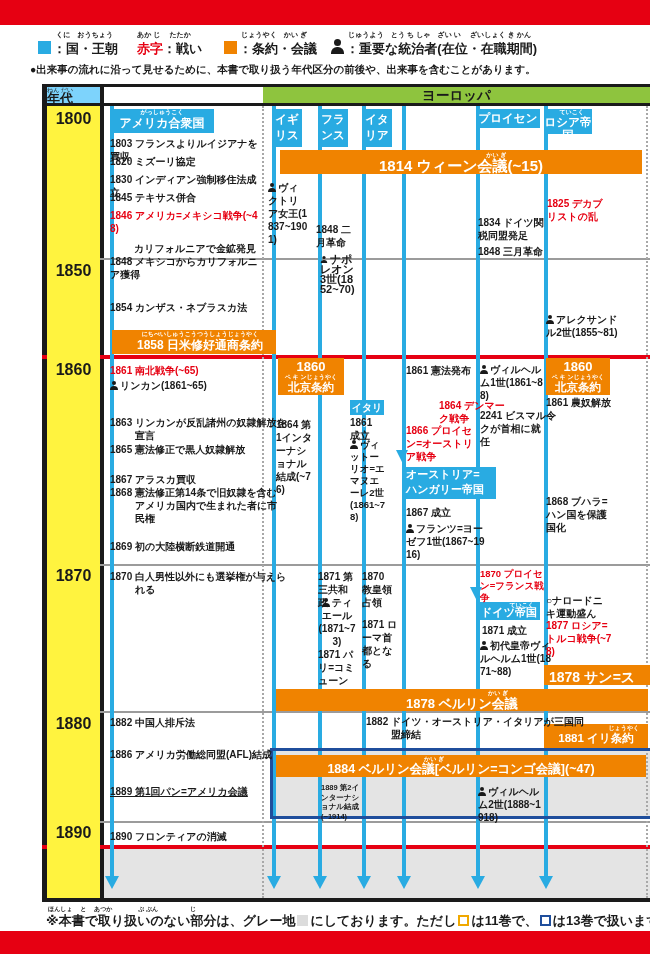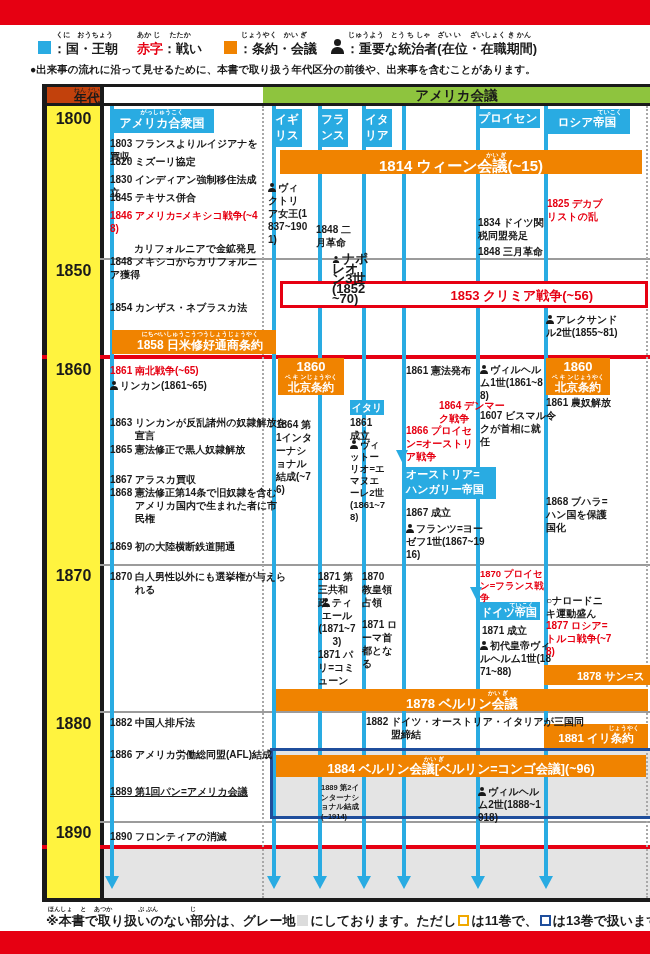--- a/index.html
+++ b/index.html
@@ -55,26 +55,26 @@
   <div class="lgtxt" style="left:346px;top:40px;">：重要な統治者(在位・在職期間)</div>
 
   <div class="abs" style="left:30px;top:63px;width:612px;font-size:10.5px;font-weight:bold;white-space:nowrap;">●出来事の流れに沿って見せるために、本書で取り扱う年代区分の前後や、出来事を含むことがあります。</div>
 
   <div class="blk" style="left:42px;top:84px;width:608px;height:3px;"></div>
   <div class="blk" style="left:42px;top:103px;width:608px;height:3px;"></div>
   <div class="blk" style="left:42px;top:84px;width:5px;height:818px;"></div>
   <div class="blk" style="left:100px;top:84px;width:4px;height:818px;"></div>
   <div class="blk" style="left:42px;top:898px;width:608px;height:4px;"></div>
 
-  <div class="abs" style="left:47px;top:87px;width:53px;height:16px;background:#c2410c;text-align:right;z-index:4;">
+  <div class="abs" style="left:47px;top:87px;width:53px;height:16px;background:#7dd3fc;text-align:left;z-index:4;">
     <span class="fg">ねん だい</span>
     <span style="font-size:13px;font-weight:bold;line-height:10px;display:block;">年代</span>
   </div>
   <div class="abs" style="left:263px;top:87px;width:387px;height:16px;background:#8ec43e;text-align:center;z-index:4;">
-    <span style="font-size:13.5px;font-weight:bold;line-height:17px;display:block;">アメリカ会議</span>
+    <span style="font-size:13.5px;font-weight:bold;line-height:17px;display:block;">ヨーロッパ</span>
   </div>
 
   <div class="abs" style="left:47px;top:106px;width:53px;height:792px;background:#fff33f;z-index:1;"></div>
   <div class="abs" style="left:47px;top:110px;width:53px;text-align:center;font-size:16px;font-weight:bold;z-index:5;">1800</div>
   <div class="abs" style="left:47px;top:262px;width:53px;text-align:center;font-size:16px;font-weight:bold;z-index:5;">1850</div>
   <div class="abs" style="left:47px;top:361px;width:53px;text-align:center;font-size:16px;font-weight:bold;z-index:5;">1860</div>
   <div class="abs" style="left:47px;top:567px;width:53px;text-align:center;font-size:16px;font-weight:bold;z-index:5;">1870</div>
   <div class="abs" style="left:47px;top:715px;width:53px;text-align:center;font-size:16px;font-weight:bold;z-index:5;">1880</div>
   <div class="abs" style="left:47px;top:824px;width:53px;text-align:center;font-size:16px;font-weight:bold;z-index:5;">1890</div>
 
@@ -107,48 +107,45 @@
   <div class="tri" style="left:539px;top:876px;"></div>
 
   <div class="chdr" style="left:110px;top:109px;width:104px;height:24px;">
     <span class="fg">がっしゅうこく</span>
     <span style="font-size:12px;line-height:14px;display:block;">アメリカ合衆国</span>
   </div>
   <div class="chdr" style="left:272px;top:109px;width:30px;height:36px;font-size:11.5px;line-height:16px;word-break:break-all;padding-top:2px;">イギリス</div>
   <div class="chdr" style="left:318px;top:109px;width:30px;height:36px;font-size:11.5px;line-height:16px;word-break:break-all;padding-top:2px;text-align:center;">フランス</div>
   <div class="chdr" style="left:362px;top:109px;width:30px;height:36px;font-size:11.5px;line-height:16px;word-break:break-all;padding-top:2px;">イタリア</div>
   <div class="chdr" style="left:476px;top:109px;width:64px;height:19px;font-size:11.5px;line-height:19px;">プロイセン</div>
-  <div class="chdr" style="left:544px;top:109px;width:86px;height:25px;">
+  <div class="chdr" style="left:544px;top:109px;width:48px;height:25px;">
     <span class="fg" style="color:#fff;text-align:right;padding-right:8px;">ていこく</span>
     <span style="font-size:11.5px;line-height:13px;display:block;">ロシア帝国</span>
   </div>
 
   <div class="ev" style="left:110px;top:137px;width:156px;">1803 フランスよりルイジアナを買収</div>
   <div class="ev" style="left:110px;top:155px;width:156px;">1820 ミズーリ協定</div>
   <div class="ev" style="left:110px;top:173px;width:156px;">1830 インディアン強制移住法成立</div>
   <div class="ev" style="left:110px;top:191px;width:156px;">1845 テキサス併合</div>
   <div class="ev red" style="left:110px;top:209px;width:156px;">1846 アメリカ=メキシコ戦争(~48)</div>
   <div class="ev" style="left:110px;top:227px;width:156px;margin-top:28px;">1848 メキシコからカリフォルニア獲得</div>
   <div class="ev" style="left:134px;top:242px;width:140px;">カリフォルニアで金鉱発見</div>
 
   <div class="obox" style="left:280px;top:150px;width:362px;height:24px;">
     <span class="fgabs" style="left:57%;top:2px;">かい ぎ</span>
     <span style="display:block;padding-top:7px;font-size:15px;">1814 ウィーン会議(~15)</span>
   </div>
 
   <div class="ev" style="left:268px;top:181px;width:40px;"><span class="person"></span><span>ヴィクトリア女王(1837~1901)</span></div>
   <div class="ev" style="left:316px;top:223px;width:36px;">1848 二月革命</div>
-  <div class="ev" style="left:332px;top:254px;width:38px;font-size:13px;line-height:10px;"><span class="person" style="transform:scale(.8);"></span><span>ナポレオン3世(1852~70)</span></div>
+  <div class="ev" style="left:320px;top:254px;width:38px;font-size:11px;line-height:10px;"><span class="person" style="transform:scale(.8);"></span><span>ナポレオン3世(1852~70)</span></div>
   <div class="ev" style="left:478px;top:216px;width:66px;">1834 ドイツ関税同盟発足</div>
   <div class="ev" style="left:478px;top:245px;width:66px;">1848 三月革命</div>
   <div class="ev red" style="left:547px;top:197px;width:58px;">1825 デカブリストの乱</div>
 
-  <div class="abs" style="left:280px;top:281px;width:368px;height:27px;background:#fff;border:3px solid #e60012;box-sizing:border-box;z-index:4;">
-    <span class="red" style="display:block;text-align:right;padding-right:52px;padding-top:3px;font-size:13px;font-weight:bold;">1853 クリミア戦争(~56)</span>
-  </div>
   <div class="ev" style="left:110px;top:301px;width:156px;">1854 カンザス・ネブラスカ法</div>
   <div class="obox" style="left:112px;top:330px;width:152px;height:24px;padding-left:12px;">
     <span class="fg" style="color:#fff;padding-top:1px;">にちべいしゅうこうつうしょうじょうやく</span>
     <span style="display:block;font-size:12px;line-height:14px;">1858 日米修好通商条約</span>
   </div>
   <div class="ev" style="left:546px;top:313px;width:78px;"><span class="person"></span><span>アレクサンドル2世(1855~81)</span></div>
 
   <div class="ev red" style="left:110px;top:364px;width:156px;">1861 南北戦争(~65)</div>
   <div class="ev" style="left:110px;top:379px;width:156px;"><span class="person"></span><span>リンカン(1861~65)</span></div>
   <div class="ev hang" style="left:110px;top:416px;width:152px;">1863 リンカンが反乱諸州の奴隷解放を宣言</div>
@@ -173,21 +170,21 @@
   <div class="ev red" style="left:406px;top:424px;width:72px;">1866 プロイセン=オーストリア戦争</div>
   <div class="tri" style="left:396px;top:450px;border-left-width:6px;border-right-width:6px;border-top-width:12px;"></div>
   <div class="chdr" style="left:402px;top:467px;width:90px;height:32px;text-align:left;padding-left:4px;font-size:11px;line-height:15px;">
     <span style="display:block;">オーストリア=</span>
     <span style="display:block;">ハンガリー帝国</span>
   </div>
   <div class="ev" style="left:406px;top:506px;width:70px;">1867 成立</div>
   <div class="ev" style="left:406px;top:522px;width:84px;"><span class="person"></span><span>フランツ=ヨーゼフ1世(1867~1916)</span></div>
 
   <div class="ev" style="left:480px;top:363px;width:66px;"><span class="person"></span><span>ヴィルヘルム1世(1861~88)</span></div>
-  <div class="ev" style="left:480px;top:409px;width:68px;">1607 ビスマルクが首相に就任</div>
+  <div class="ev" style="left:480px;top:409px;width:68px;">2241 ビスマルクが首相に就任</div>
 
   <div class="obox" style="left:546px;top:358px;width:64px;height:37px;">
     <span style="display:block;font-size:13px;line-height:15px;padding-top:1px;">1860</span>
     <span class="fg" style="color:#fff;">ペ キ ンじょうやく</span>
     <span style="display:block;font-size:11.5px;line-height:12px;">北京条約</span>
   </div>
   <div class="ev" style="left:546px;top:396px;width:66px;">1861 農奴解放令</div>
   <div class="ev" style="left:546px;top:495px;width:68px;">1868 ブハラ=ハン国を保護国化</div>
 
   <div class="ev hang" style="left:110px;top:570px;width:160px;">1870 白人男性以外にも選挙権が与えられる</div>
@@ -202,42 +199,42 @@
   <div class="chdr" style="left:478px;top:602px;width:62px;height:18px;">
     <span class="fgabs" style="right:6px;top:0;">ていこく</span>
     <span style="display:block;font-size:11px;line-height:13px;padding-top:4px;">ドイツ帝国</span>
   </div>
   <div class="ev" style="left:482px;top:624px;width:60px;">1871 成立</div>
   <div class="ev" style="left:480px;top:639px;width:74px;"><span class="person"></span><span>初代皇帝ヴィルヘルム1世(1871~88)</span></div>
 
   <div class="ev" style="left:546px;top:594px;width:66px;">○ナロードニキ運動盛ん</div>
   <div class="ev red" style="left:546px;top:619px;width:68px;">1877 ロシア=トルコ戦争(~78)</div>
   <div class="obox" style="left:544px;top:665px;width:106px;height:20px;text-align:left;">
-    <span style="display:block;font-size:11px;padding:4px 0 0 5px;margin-left:28px;">1878 サン=ス</span>
+    <span style="display:block;font-size:14px;padding:4px 0 0 5px;">1878 サン=ス</span>
   </div>
 
   <div class="obox" style="left:276px;top:689px;width:372px;height:22px;">
     <span class="fgabs" style="left:57%;top:1px;">かい ぎ</span>
     <span style="display:block;padding-top:6px;font-size:13px;">1878 ベルリン会議</span>
   </div>
 
   <div class="ev" style="left:110px;top:716px;width:156px;">1882 中国人排斥法</div>
   <div class="ev hang" style="left:110px;top:748px;width:156px;">1886 アメリカ労働総同盟(AFL)結成</div>
   <div class="ev" style="left:110px;top:785px;width:156px;text-decoration:underline;">1889 第1回パン=アメリカ会議</div>
   <div class="ev hang" style="left:366px;top:715px;width:194px;">1882 ドイツ・オーストリア・イタリアが三国同盟締結</div>
   <div class="obox" style="left:544px;top:724px;width:104px;height:24px;">
     <span class="fgabs" style="left:62%;top:1px;">じょうやく</span>
     <span style="display:block;padding-top:7px;font-size:11.5px;">1881 イリ条約</span>
   </div>
 
   <div class="abs" style="left:273px;top:751px;width:377px;height:65px;background:#e4e4e4;z-index:1;"></div>
   <div class="abs" style="left:270px;top:748px;width:383px;height:71px;border:3px solid #1f4e9c;box-sizing:border-box;z-index:3;"></div>
   <div class="obox" style="left:276px;top:755px;width:370px;height:22px;">
     <span class="fgabs" style="left:40%;top:1px;">かい ぎ</span>
-    <span style="display:block;padding-top:6px;font-size:12.5px;">1884 ベルリン会議[ベルリン=コンゴ会議](~96)</span>
+    <span style="display:block;padding-top:6px;font-size:12.5px;">1884 ベルリン会議[ベルリン=コンゴ会議](~47)</span>
   </div>
   <div class="ev" style="left:321px;top:783px;width:42px;font-size:7.5px;line-height:9.5px;">1889 第2インターナショナル結成(~1914)</div>
   <div class="ev" style="left:478px;top:785px;width:68px;"><span class="person"></span><span>ヴィルヘルム2世(1888~1918)</span></div>
 
   <div class="ev" style="left:110px;top:830px;width:156px;">1890 フロンティアの消滅</div>
 
   <div class="abs" style="left:48px;top:905px;font-size:6px;font-weight:bold;white-space:nowrap;">ほんしょ　 と　 あつか　　　　 ぶ ぶん　　　　　 じ</div>
   <div class="abs" style="left:46px;top:912px;font-size:13px;font-weight:bold;white-space:nowrap;">
     <span>※本書で取り扱いのない部分は、グレー地</span><span class="sq" style="background:#dcdcdc;"></span><span>にしております。ただし</span><span class="sq" style="background:#fff;border:2px solid #f0a800;box-sizing:border-box;"></span><span>は11巻で、</span><span class="sq" style="background:#fff;border:2px solid #1f4e9c;box-sizing:border-box;"></span><span>は13巻で扱います。</span>
   </div>

